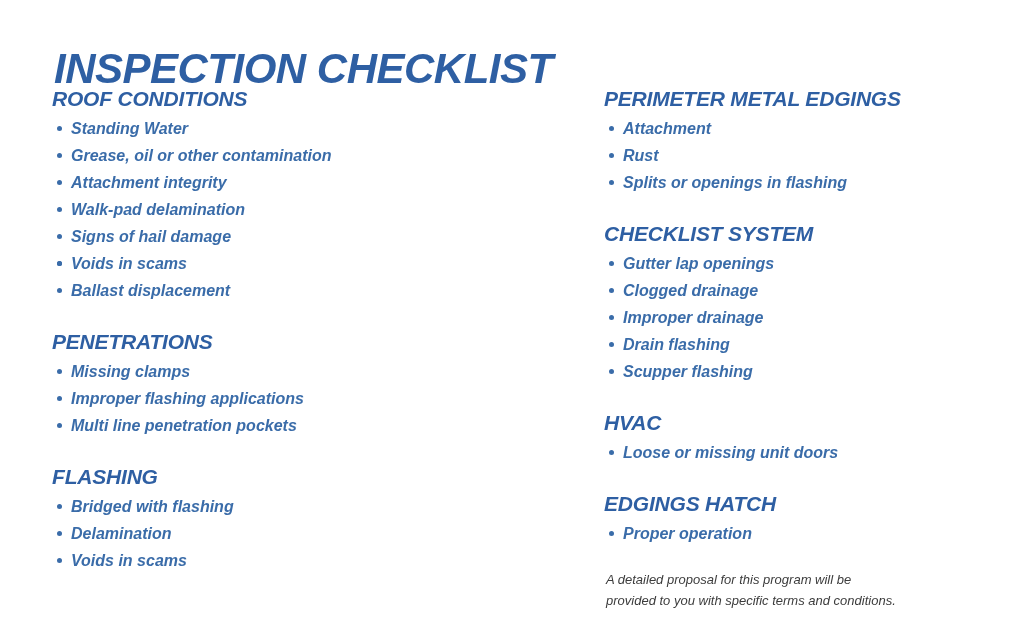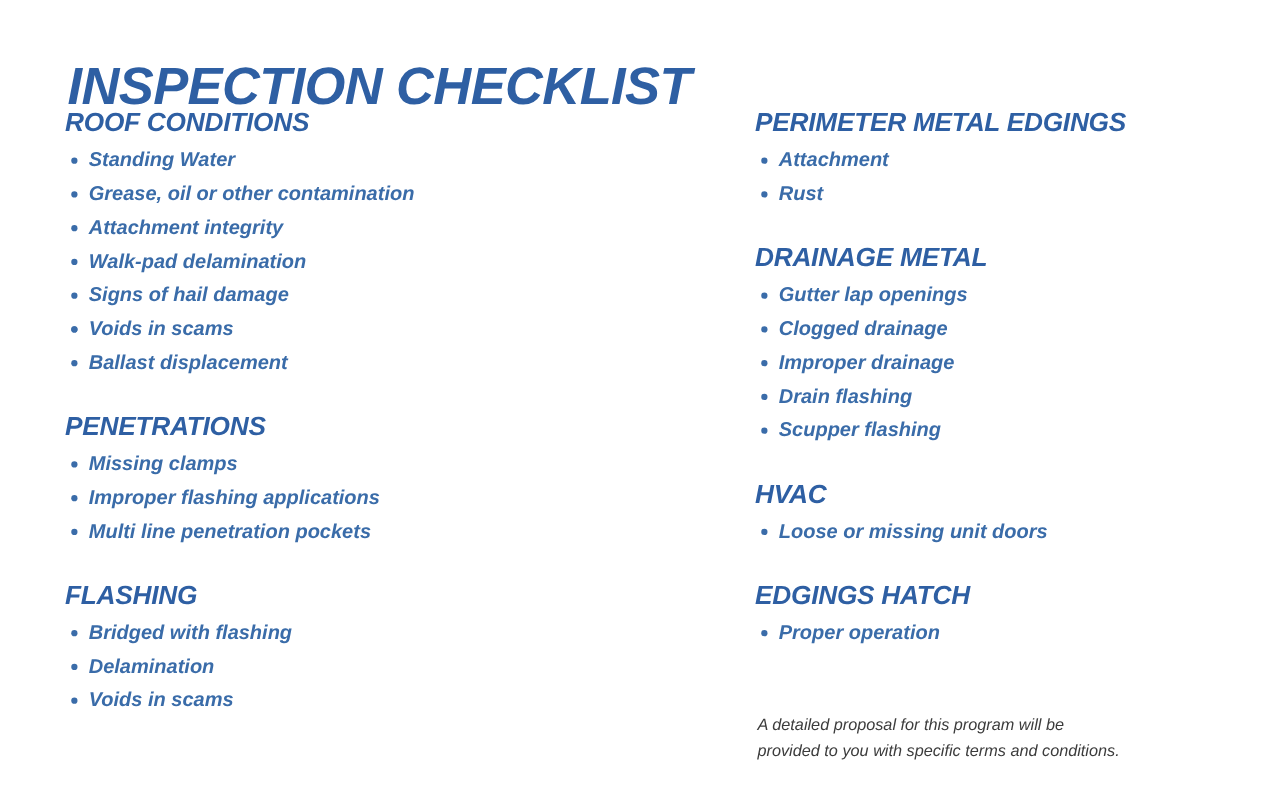--- a/index.html
+++ b/index.html
@@ -140,24 +140,25 @@
             <li class="item"><span class="bullet"></span><span class="item-label">Voids in scams</span></li>
           </ul>
         </div>
       </div>
     <div class="col col-right" id="col-right">
         <div class="section">
           <div class="section-heading">PERIMETER METAL EDGINGS</div>
           <ul class="items">
             <li class="item"><span class="bullet"></span><span class="item-label">Attachment</span></li>
             <li class="item"><span class="bullet"></span><span class="item-label">Rust</span></li>
+            <li class="item"><span class="bullet"></span><span class="item-label">Splits or openings in flashing</span></li>
           </ul>
         </div>
         <div class="section">
-          <div class="section-heading">DRAINAGE METAL</div>
+          <div class="section-heading">CHECKLIST SYSTEM</div>
           <ul class="items">
             <li class="item"><span class="bullet"></span><span class="item-label">Gutter lap openings</span></li>
             <li class="item"><span class="bullet"></span><span class="item-label">Clogged drainage</span></li>
             <li class="item"><span class="bullet"></span><span class="item-label">Improper drainage</span></li>
             <li class="item"><span class="bullet"></span><span class="item-label">Drain flashing</span></li>
             <li class="item"><span class="bullet"></span><span class="item-label">Scupper flashing</span></li>
           </ul>
         </div>
         <div class="section">
           <div class="section-heading">HVAC</div>

